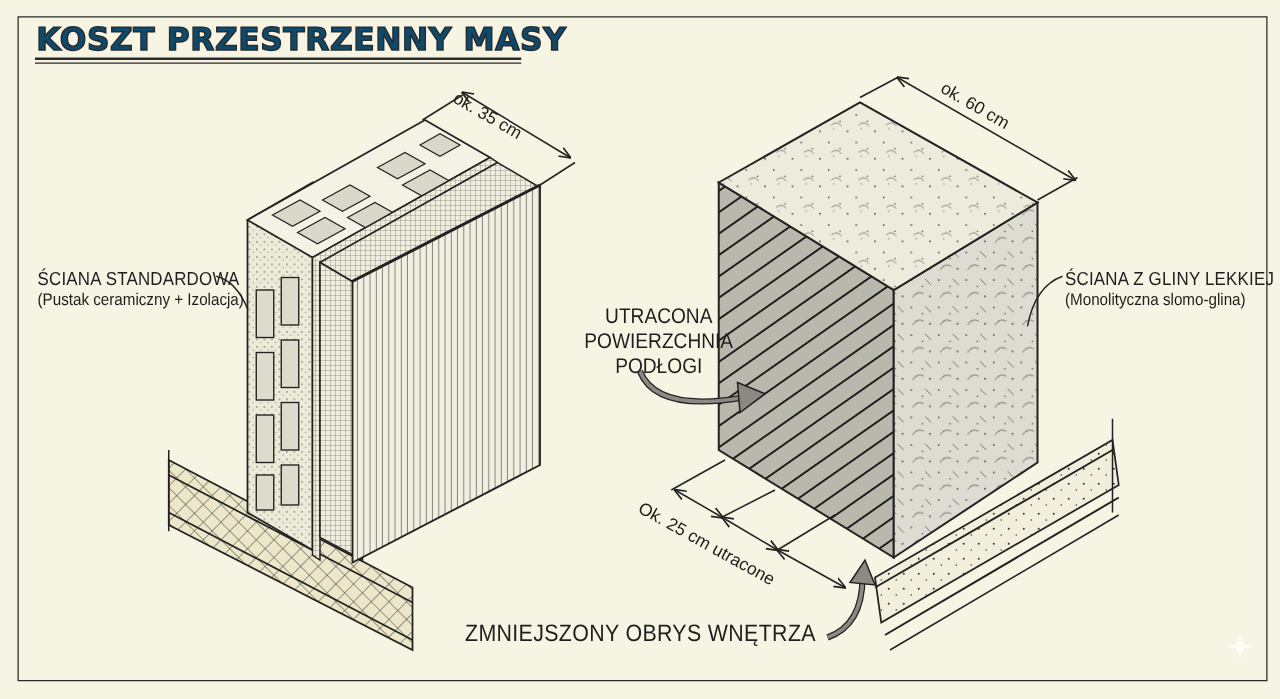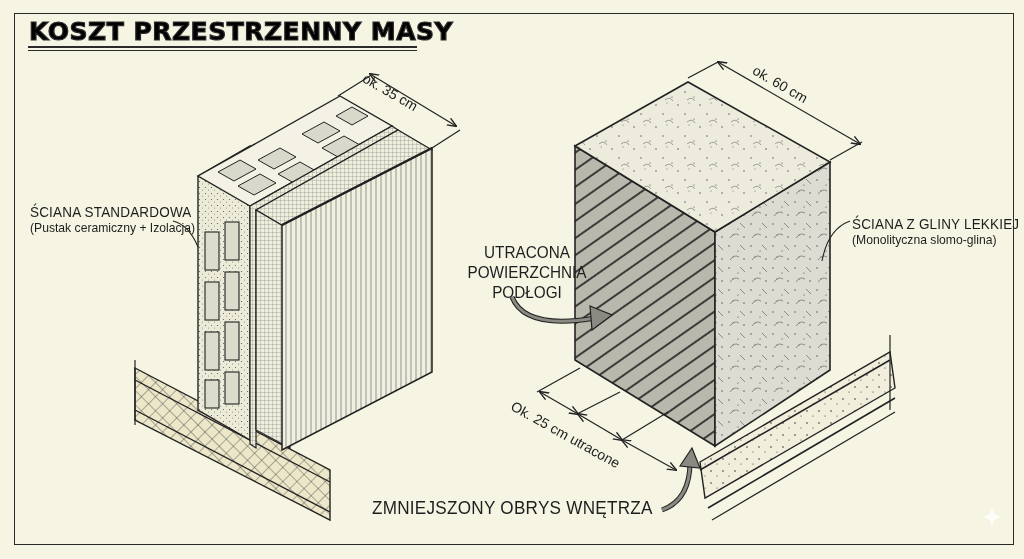--- a/index.html
+++ b/index.html
@@ -13,21 +13,21 @@
   .frame {
     position: absolute; left: 14px; top: 13px; width: 1000px; height: 532px;
     border-left: 1.6px solid #2a2a2a; border-top: 1.4px solid #2a2a2a;
     border-right: 1.6px solid #2a2a2a; border-bottom: 1.6px solid #2a2a2a;
     box-sizing: border-box;
   }
   .title {
     position: absolute; left: 29px; top: 17px;
     font-family: "DejaVu Sans", sans-serif;
     font-size: 25px; letter-spacing: 0.5px;
-    color: #000000;
+    color: #0c4a6e;
     -webkit-text-stroke: 1.2px #2b2b2b;
     font-weight: bold;
   }
   .title-underline1 { position: absolute; left: 28px; top: 46px; width: 389px; height: 2px; background: #2b2b2b; }
   .title-underline2 { position: absolute; left: 28px; top: 50px; width: 389px; height: 1px; background: #2b2b2b; }
   svg.art { position: absolute; left: 0; top: 0; }
   .label { position: absolute; white-space: nowrap; }
   .label .main { font-size: 15px; letter-spacing: 0.2px; display: block; transform: scaleX(0.9); transform-origin: left; }
   .label .sub { font-size: 13.5px; display: block; transform: scaleX(0.9); transform-origin: left; }
   .center-label { position: absolute; text-align: center; font-size: 17px; line-height: 20px; transform: scaleX(0.9); }
@@ -184,21 +184,21 @@
     <polygon points="590,306 612,315 592,330" fill="#8a8a82" stroke="#222" stroke-width="1.2"></polygon>
   </g>
 
   <g>
     <path d="M662,510 Q690,500 690,462" stroke="#222" stroke-width="5" fill="none"></path>
     <path d="M662,510 Q690,500 690,462" stroke="#8a8a82" stroke-width="3" fill="none"></path>
     <polygon points="680,466 692,448 700,468" fill="#8a8a82" stroke="#222" stroke-width="1.2"></polygon>
   </g>
 </svg>
 
-<div class="label" style="left:30px; top:203px;">
+<div class="label" style="left:30px; top:215px;">
   <span class="main">ŚCIANA STANDARDOWA</span>
   <span class="sub">(Pustak ceramiczny + Izolacja)</span>
 </div>
 
 <div class="label" style="left:852px; top:215px;">
   <span class="main">ŚCIANA Z GLINY LEKKIEJ</span>
   <span class="sub">(Monolityczna slomo-glina)</span>
 </div>
 
 <div class="center-label" style="left:452px; top:243px; width:150px;">

